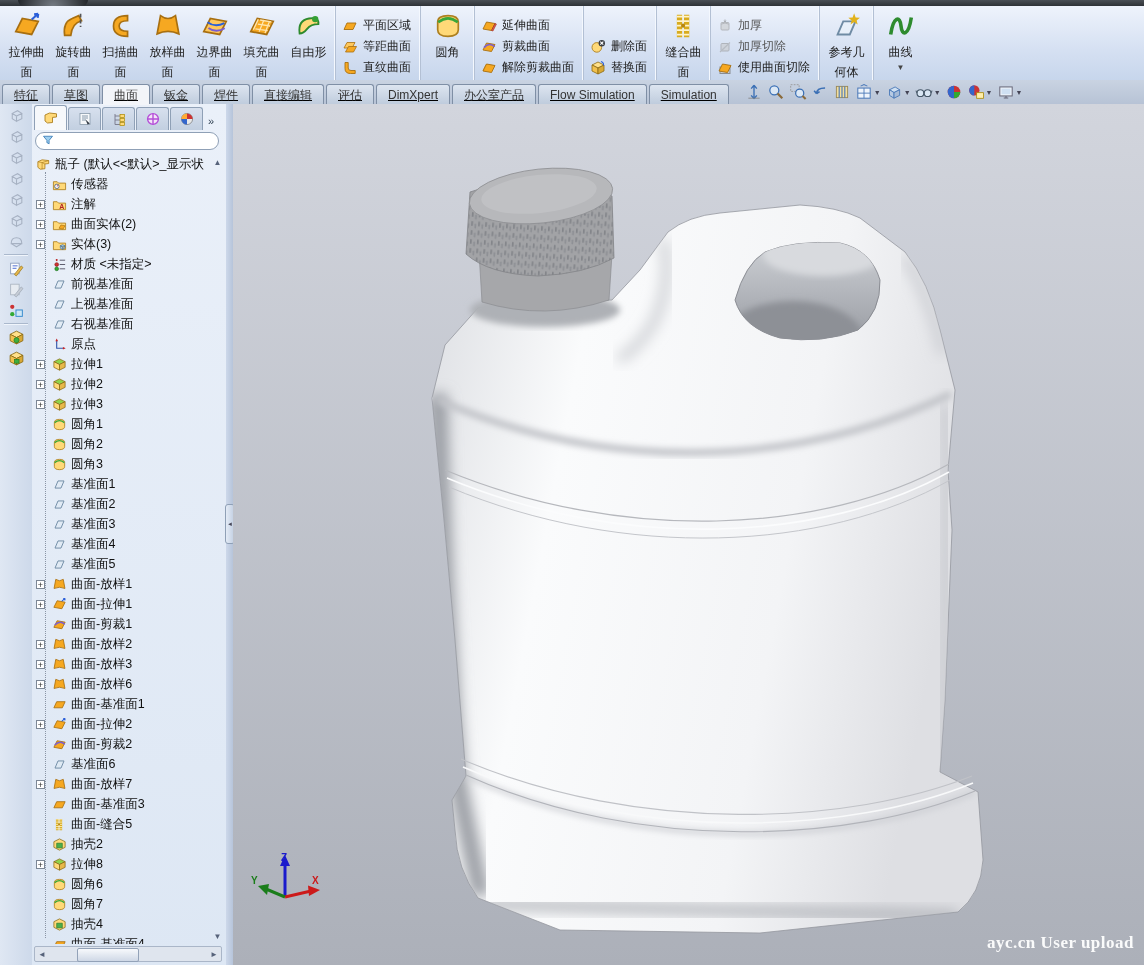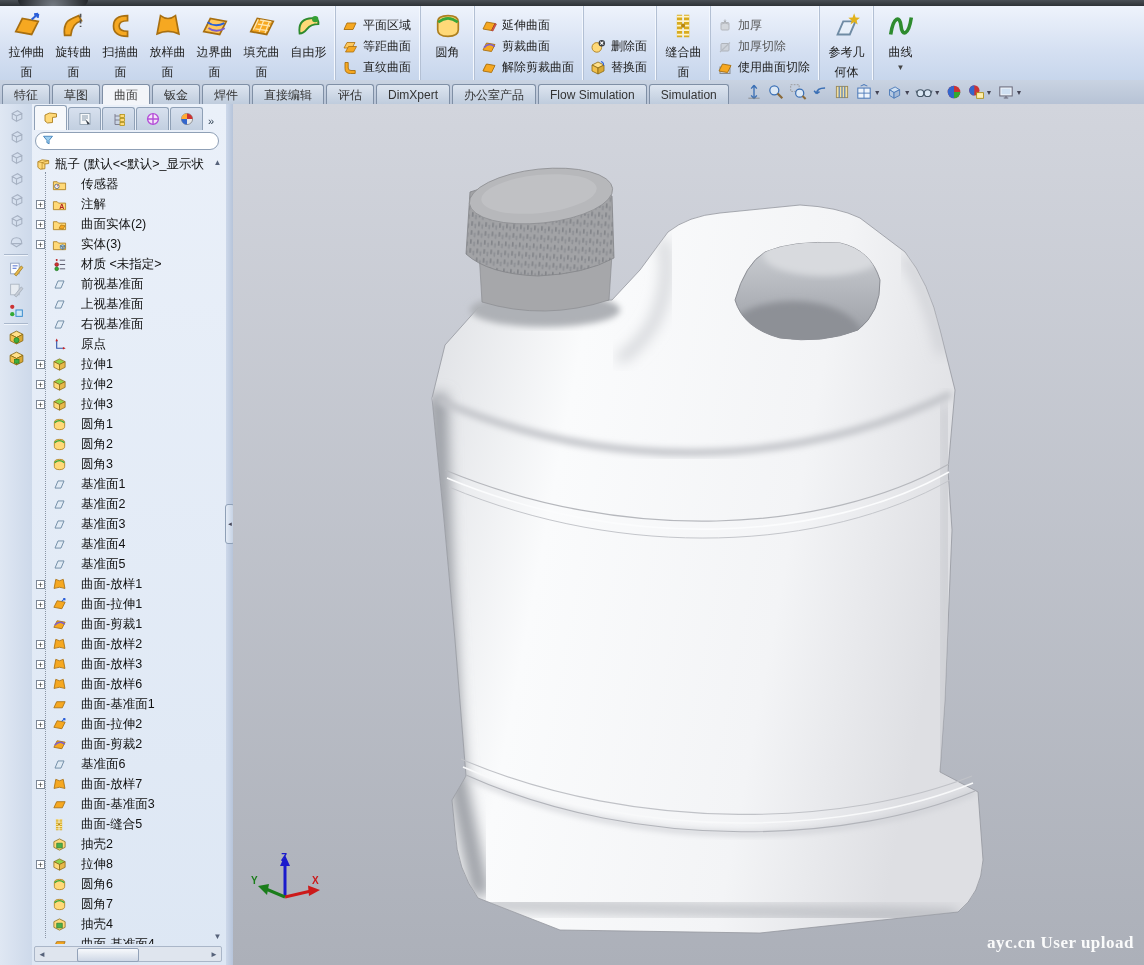--- a/index.html
+++ b/index.html
@@ -61,21 +61,21 @@
   #filterrow svg{width:12px;height:12px;}
   #filterinput{border:none;outline:none;flex:1;font-size:11px;margin-left:4px;background:transparent;}
 
   #tree{position:absolute;left:0px;top:50px;width:182px;height:790px;overflow:hidden;}
   #guide{position:absolute;left:13px;top:18px;width:0;height:766px;border-left:1px dotted #8a95a5;}
   .trow{position:relative;height:20px;display:flex;align-items:center;white-space:nowrap;cursor:default;}
   .trow .exp{position:absolute;left:4px;width:9px;height:9px;border:1px solid #7c8796;background:#fff;
     font-size:9px;line-height:8px;text-align:center;color:#333;box-sizing:border-box;}
   .trow .tic{position:absolute;left:20px;width:15px;height:15px;}
   .trow .tic svg{width:15px;height:15px;}
-  .trow .tlbl{position:absolute;left:49px;font-size:12.5px;color:#111;}
+  .trow .tlbl{position:absolute;left:39px;font-size:12.5px;color:#111;}
   .trow.root .tic{left:4px;}
   .trow.root .tlbl{left:23px;}
 
   
   .sarrow{position:absolute;font-size:8px;color:#5a6views575;color:#56627a;width:13px;height:13px;line-height:13px;text-align:center;cursor:default;}
   #vsb-up{right:2px;top:52px;}
   #vsb-dn{right:2px;top:826px;}
   #hscroll{position:absolute;left:2px;bottom:3px;width:186px;height:14px;background:#dfe5ee;border:1px solid #aab6c8;border-radius:2px;display:flex;align-items:center;}
   #hscroll .ar{width:14px;text-align:center;font-size:8px;color:#56627a;cursor:default;}
   #hscroll .track{flex:1;position:relative;height:12px;}
@@ -281,21 +281,21 @@
           <span class="ic"><svg viewBox="0 0 16 16" xmlns="http://www.w3.org/2000/svg">
               <path d="M2.5 12.5 C4 2.5 7.5 2.5 8 8 C8.5 13.5 12 13.5 13.5 3.5" fill="none" stroke="#2e8b2e" stroke-width="1.9"></path>
             </svg></span>
           <span class="lbl">曲线</span>
           <span class="dd">▼</span>
         </div>
       </div>
     </div>
 
 <div id="tabbar">
-  <div id="tabs-holder" style="display:flex;align-items:flex-end;">
+  <div id="tabs-holder" style="display:flex;align-items:flex-end;text-decoration:underline;">
         <div class="tab">特征</div>
         <div class="tab">草图</div>
         <div class="tab active">曲面</div>
         <div class="tab">钣金</div>
         <div class="tab">焊件</div>
         <div class="tab">直接编辑</div>
         <div class="tab">评估</div>
         <div class="tab">DimXpert</div>
         <div class="tab">办公室产品</div>
         <div class="tab">Flow Simulation</div>

